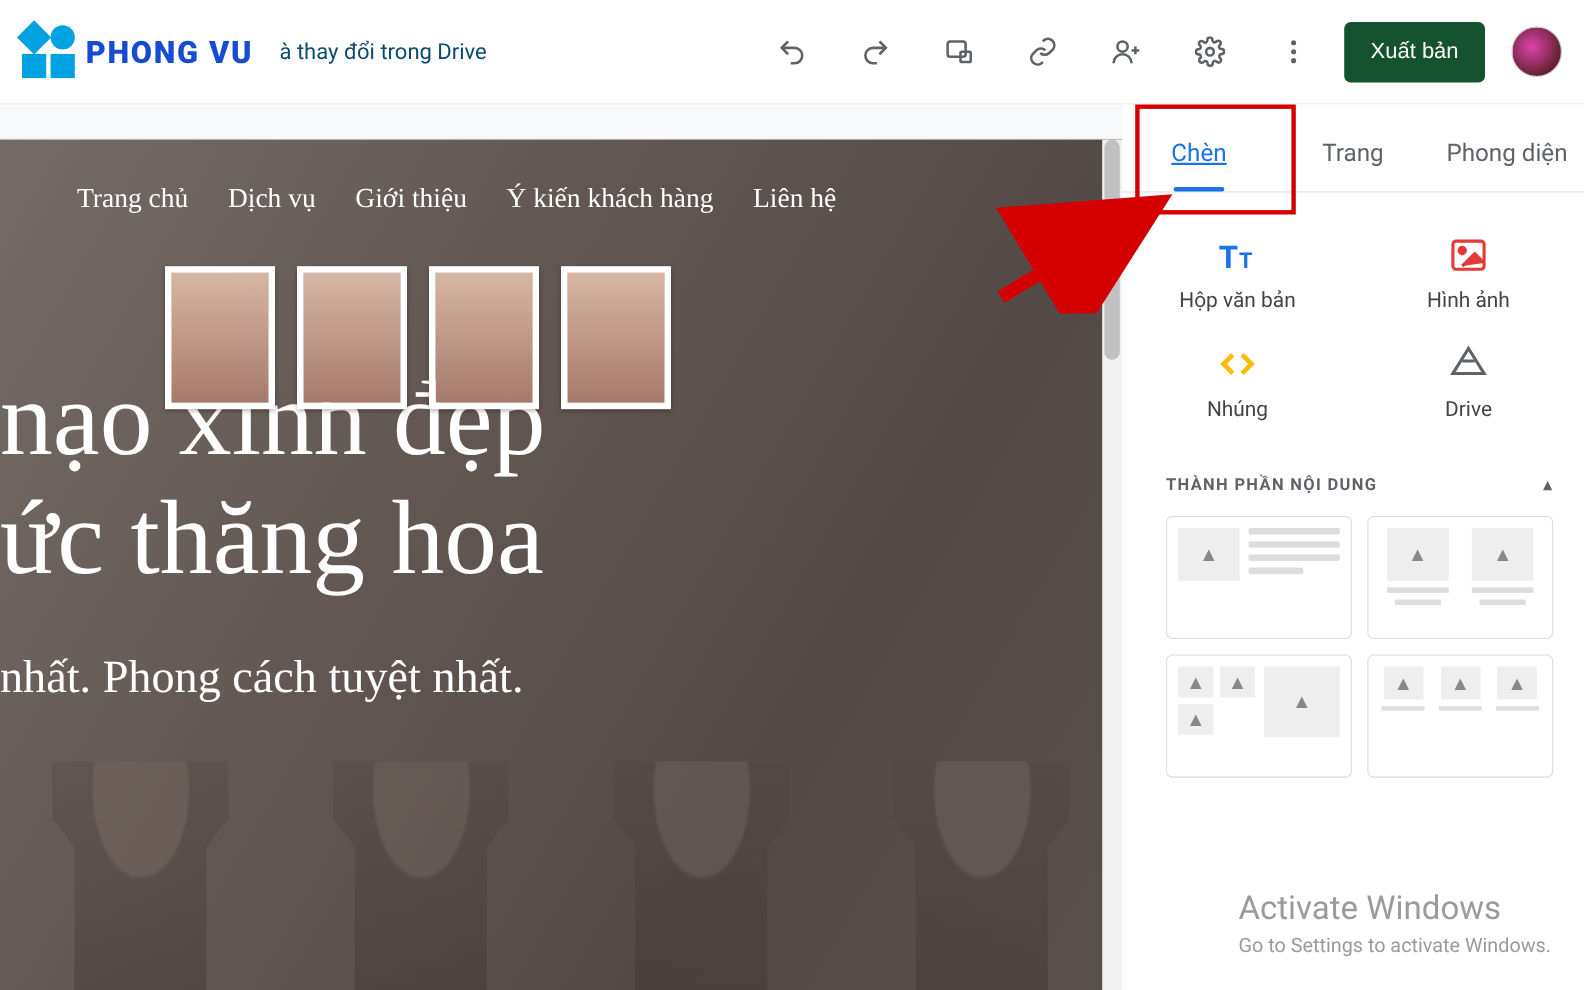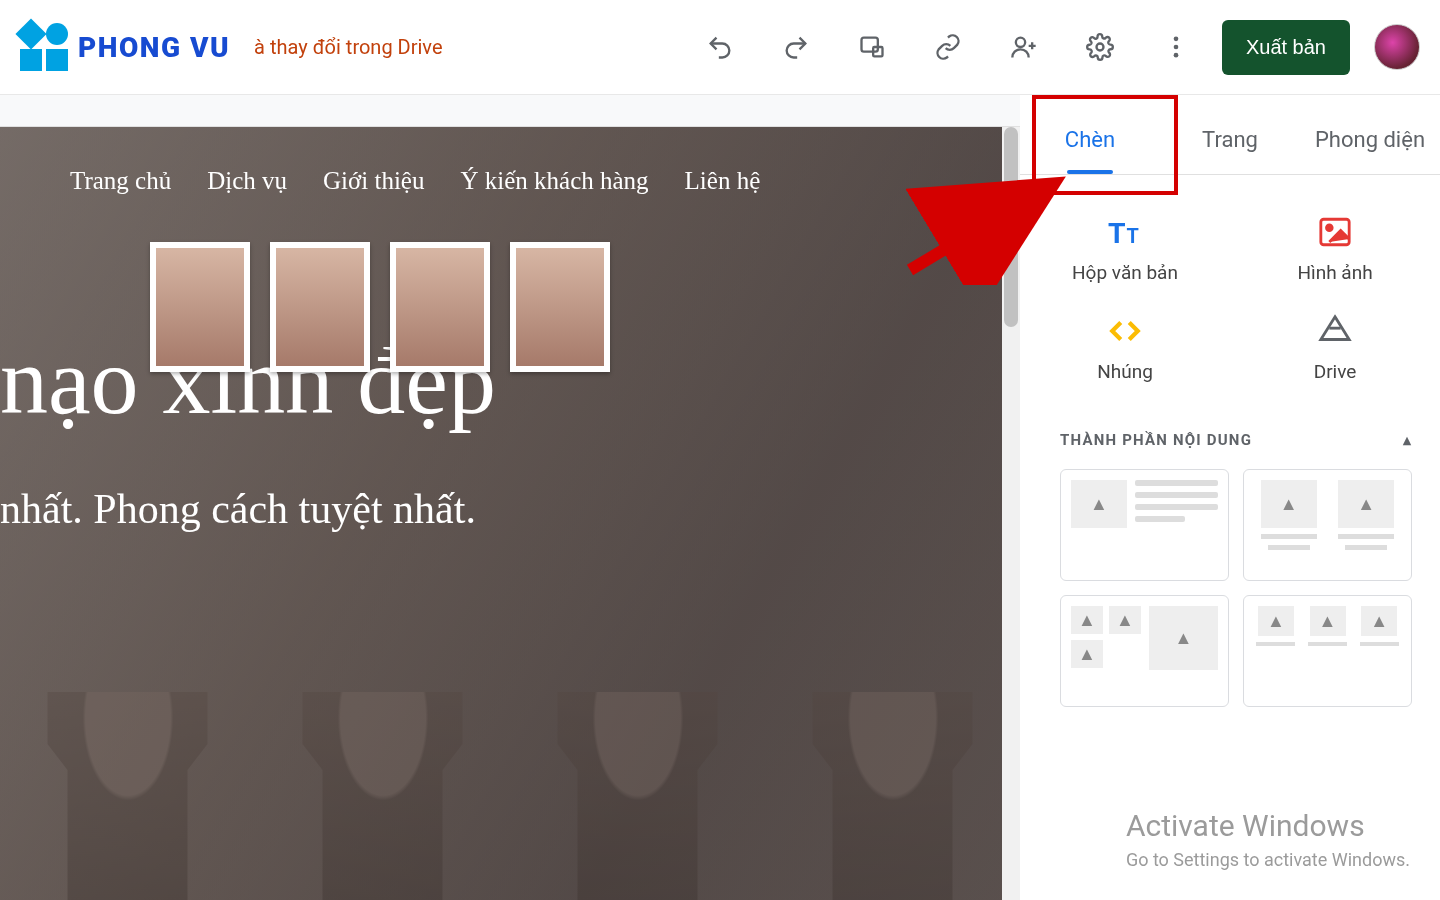--- a/index.html
+++ b/index.html
@@ -6,21 +6,21 @@
     body { font-family: "Segoe UI", Roboto, Arial, sans-serif; width: 1440px; height: 900px; overflow: hidden; background: #fff; position: relative; }
 
     
     .header { display: flex; align-items: center; height: 95px; padding: 1px 20px; border-bottom: 1px solid #e8e8e8; }
     .logo { display: flex; align-items: center; gap: 10px; }
     .logo-mark { display: grid; grid-template-columns: 22px 22px; grid-template-rows: 22px 22px; gap: 4px; }
     .logo-mark span { background: #00a2e2; }
     .logo-mark span:nth-child(1){ transform: rotate(45deg); }
     .logo-mark span:nth-child(2){ border-radius: 50%; }
     .logo-text { font-size: 28px; font-weight: 900; color: #174bd1; letter-spacing: 1.5px; }
-    .save-text { margin-left: 24px; color: #c2410c; font-size: 20px; }
+    .save-text { margin-left: 24px; color: #0c4a6e; font-size: 20px; }
     .spacer { flex: 1; }
     .icon-btn { width: 52px; height: 52px; display:flex; align-items:center; justify-content:center; border-radius: 50%; color:#5f6368; margin: 0 12px; cursor:pointer; }
     .icon-btn svg { width: 28px; height: 28px; }
     .publish { background:#14532d; color:#fff; border:none; border-radius:6px; padding:16px 24px; font-size:20px; font-weight:500; margin-left:8px; cursor:pointer; }
     .avatar { width:46px; height:46px; border-radius:50%; margin-left:24px; background: radial-gradient(circle at 40% 40%, #d4a, #623 70%); border:1px solid #ccc; }
 
     
     .main { display:flex; height: calc(900px - 95px); }
 
     
@@ -35,21 +35,21 @@
     .chairs { position:absolute; bottom:0; left:0; right:0; height:260px; display:flex; justify-content:space-around; opacity:.35; }
     .chair { width:200px; height:260px; background:radial-gradient(ellipse at 50% 30%, #7a6a63 30%, transparent 32%), linear-gradient(#5a4c46,#3a302c); clip-path: polygon(20% 100%,20% 50%,10% 40%,10% 20%,90% 20%,90% 40%,80% 50%,80% 100%); }
 
     .scrollbar { position:absolute; right:0; top:32px; bottom:0; width:18px; background:#f1f1f1; }
     .scroll-thumb{ position:absolute; top:0; left:2px; width:14px; height:200px; background:#c1c1c1; border-radius:7px; }
 
     
     .sidebar { width:420px; background:#fff; display:flex; flex-direction:column; position:relative; }
     .tabs { display:flex; height:80px; border-bottom:1px solid #e0e0e0; align-items:flex-end; }
     .tab { flex:1; text-align:center; font-size:22px; color:#5f6368; padding-bottom:22px; cursor:pointer; position:relative; }
-    .tab.active { color:#1a73e8; }
+    .tab.active { color:#1a73e8;text-decoration:underline; }
     .tab.active::after { content:""; position:absolute; bottom:0; left:50%; transform:translateX(-50%); width:46px; height:4px; background:#1a73e8; border-radius:2px;}
     .tab-highlight { position:absolute; top:0; left:12px; width:146px; height:100px; border:4px solid #d40000; pointer-events:none; }
 
     .arrow { position:absolute; top:70px; right:370px; z-index:20; pointer-events:none;}
 
     .grid-tools { display:grid; grid-template-columns:1fr 1fr; gap:10px 0; padding:30px 0 20px 0; }
     .tool { display:flex; flex-direction:column; align-items:center; gap:12px; cursor:pointer; padding:10px 0;}
     .tool-label { font-size:19px; color:#444; }
     .tool svg, .tool .fake-icon { width:38px; height:34px; }
 
@@ -146,20 +146,21 @@
         <span>Liên hệ</span>
       </div>
       <div class="salons">
           <div></div>
           <div></div>
           <div></div>
           <div></div>
         </div>
       <div class="hero-title">
         <span>nạo xinh đẹp</span><br>
+        <span>ức thăng hoa</span>
       </div>
       <div class="hero-sub">nhất. Phong cách tuyệt nhất.</div>
       <div class="chairs">
           <div class="chair"></div>
           <div class="chair"></div>
           <div class="chair"></div>
           <div class="chair"></div>
         </div>
     </div>
     <div class="scrollbar">

